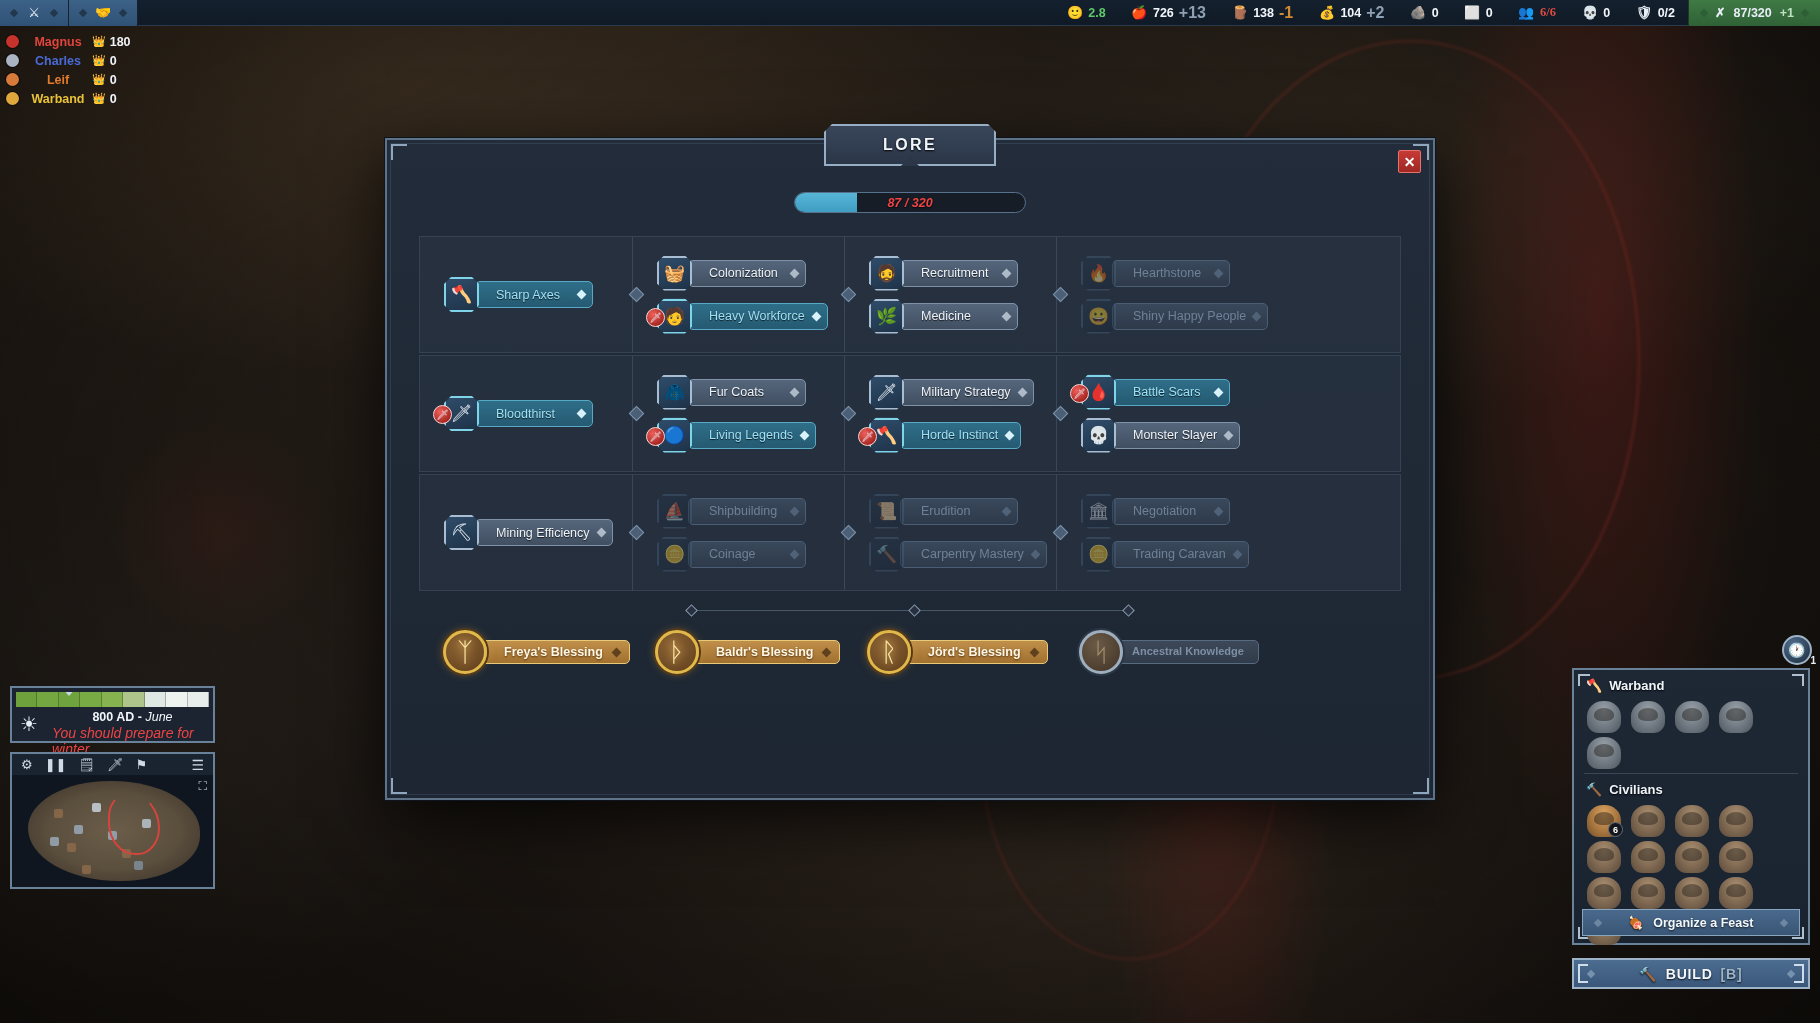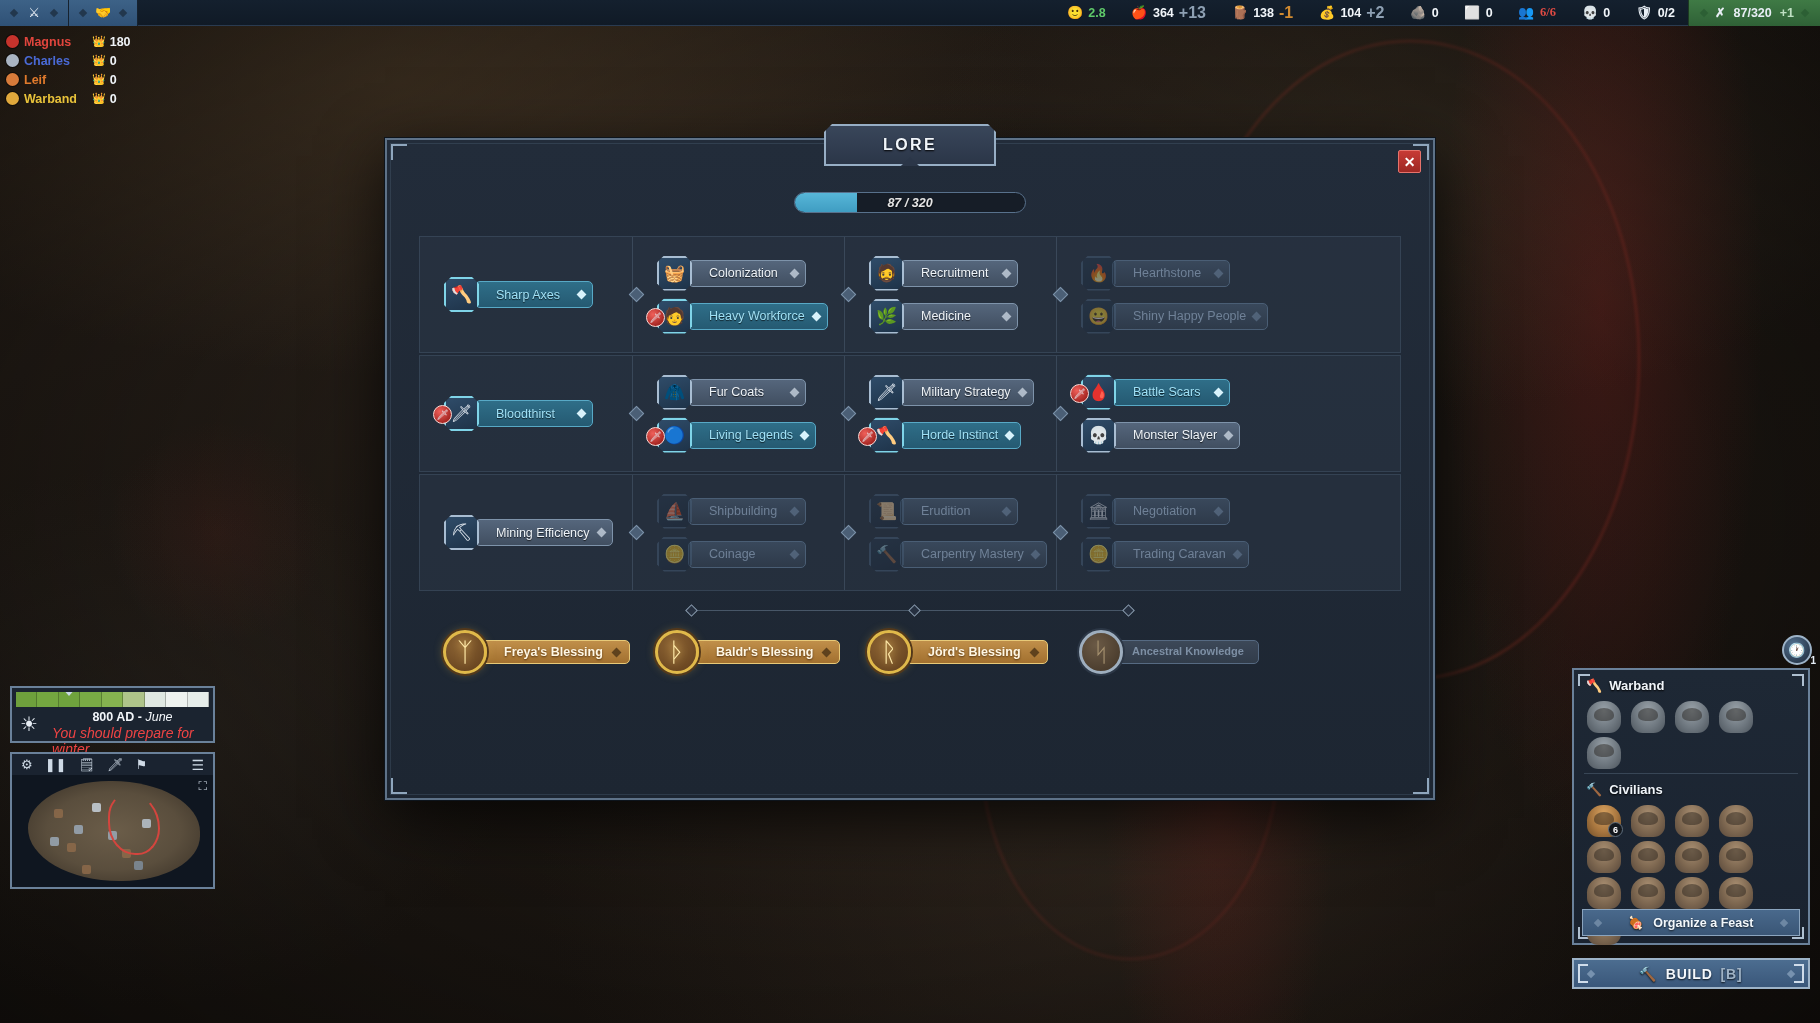--- a/index.html
+++ b/index.html
@@ -79,21 +79,21 @@
     display:flex; align-items:center; gap:8px;
     height:26px; padding:0 12px;
     background: linear-gradient(180deg,#3f7a45 0%, #2f6136 100%);
     border-left:1px solid #1d3a22;
     font-size:12.5px; font-weight:bold;
   }
   .lorepill .dia{ background:#2c5f34; }
 
   
   #players{ position:absolute; top:32px; left:6px; z-index:20; }
-  .prow{ display:flex; align-items:center; height:19px; font-size:12.5px; font-weight:bold; }
+  .prow{ display:flex; align-items:center; height:19px; font-size:12.5px; font-weight:bold;text-align:center; }
   .pav{ width:13px; height:13px; border-radius:50%; margin-right:5px; box-shadow:0 0 0 1px rgba(0,0,0,.5); }
   .pname{ width:68px; }
   .pscore{ display:flex; align-items:center; gap:4px; color:#f0f4f8; font-weight:bold; }
   .crown{ font-size:11px; }
 
   
   #lore{
     position:absolute; left:385px; top:138px; width:1050px; height:662px;
     background: linear-gradient(180deg,#222c3a 0%, #1d2632 100%);
     border:2px solid #5e7288;
@@ -140,21 +140,21 @@
     background:#161d27; border:1px solid #5d7governance;
     border:1px solid #58718c; border-radius:11px;
     overflow:hidden;
   }
   #lorefill{
     position:absolute; left:0; top:0; bottom:0;
     background: linear-gradient(180deg,#57b6d8 0%,#3f9dc2 100%);
   }
   #loreprogtext{
     position:absolute; inset:0; display:flex; align-items:center; justify-content:center;
-    font-size:12.5px; font-style:italic; font-weight:bold; color:#e5e5e5;
+    font-size:12.5px; font-style:italic; font-weight:bold; color:#ef4444;
     text-shadow:0 1px 2px rgba(0,0,0,.8);
   }
 
   
   .techrow{
     position:absolute; left:32px; right:32px;
     background: rgba(44,56,72,.45);
     border:1px solid rgba(110,135,162,.22);
     display:flex;
   }
@@ -415,21 +415,21 @@
     </div>
   </div>
 
   <div class="res-wrap" id="resources">
       <div class="res">
         <span class="ic">🙂</span>
         <span class="val green">2.8</span>
       </div>
       <div class="res">
         <span class="ic">🍎</span>
-        <span class="val ">364</span>
+        <span class="val ">726</span>
         <span class="delta ">+13</span>
       </div>
       <div class="res">
         <span class="ic">🪵</span>
         <span class="val ">138</span>
         <span class="delta neg">-1</span>
       </div>
       <div class="res">
         <span class="ic">💰</span>
         <span class="val ">104</span>

